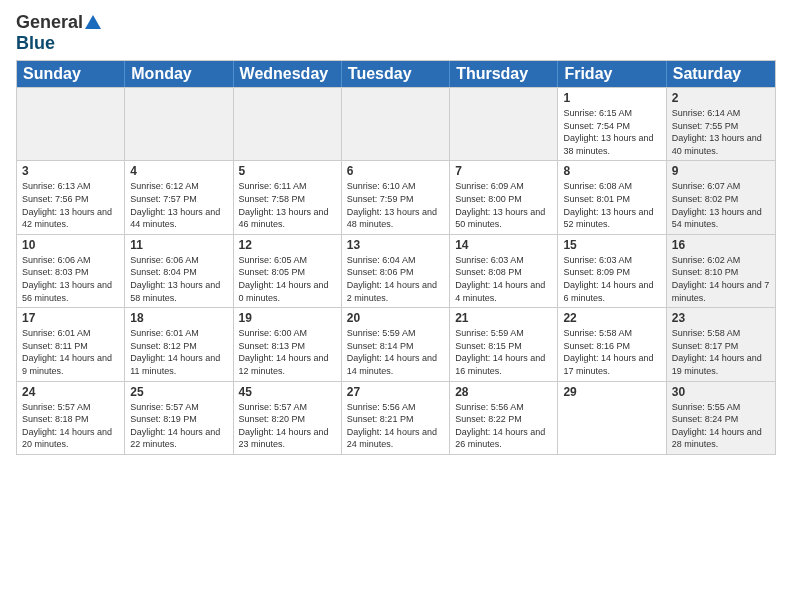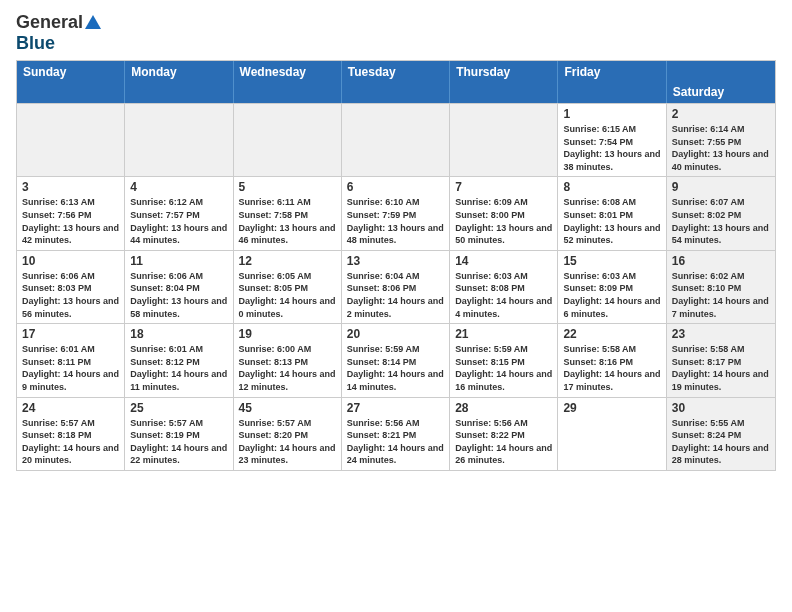--- a/index.html
+++ b/index.html
@@ -64,27 +64,27 @@
       flex-direction: column;
       border: 1px solid #ccc;
     }
     .cal-header {
       display: grid;
       grid-template-columns: repeat(7, 1fr);
       background: #2a6db5;
     }
     .cal-header-cell {
       color: #fff;
-      font-size: 12px;
+      font-size: 16px;
       font-weight: bold;
       padding: 4px 6px;
       text-align: left;
       border-right: 1px solid #5090cc;
     }
-    .cal-header-cell:last-child { border-right: none; margin-top: 20px; }
+    .cal-header-cell:last-child { border-right: none; }
     .cal-body {
       flex: 1;
       display: flex;
       flex-direction: column;
     }
     .cal-row {
       display: grid;
       grid-template-columns: repeat(7, 1fr);
       flex: 1;
       border-top: 1px solid #ccc;
@@ -102,21 +102,20 @@
     .cal-cell.shaded { background: #f0f0f0; }
     .day-num {
       font-size: 12px;
       font-weight: bold;
       margin-bottom: 2px;
     }
     .day-info {
       font-size: 9px;
       line-height: 1.4;
       color: #333;
-      font-weight: bold;
     }
   </style>
 </head>
 <body>
 
 <div class="page">
   <div class="header">
     <div class="logo">
       <div class="logo-text">
         <span class="logo-general">General</span>

